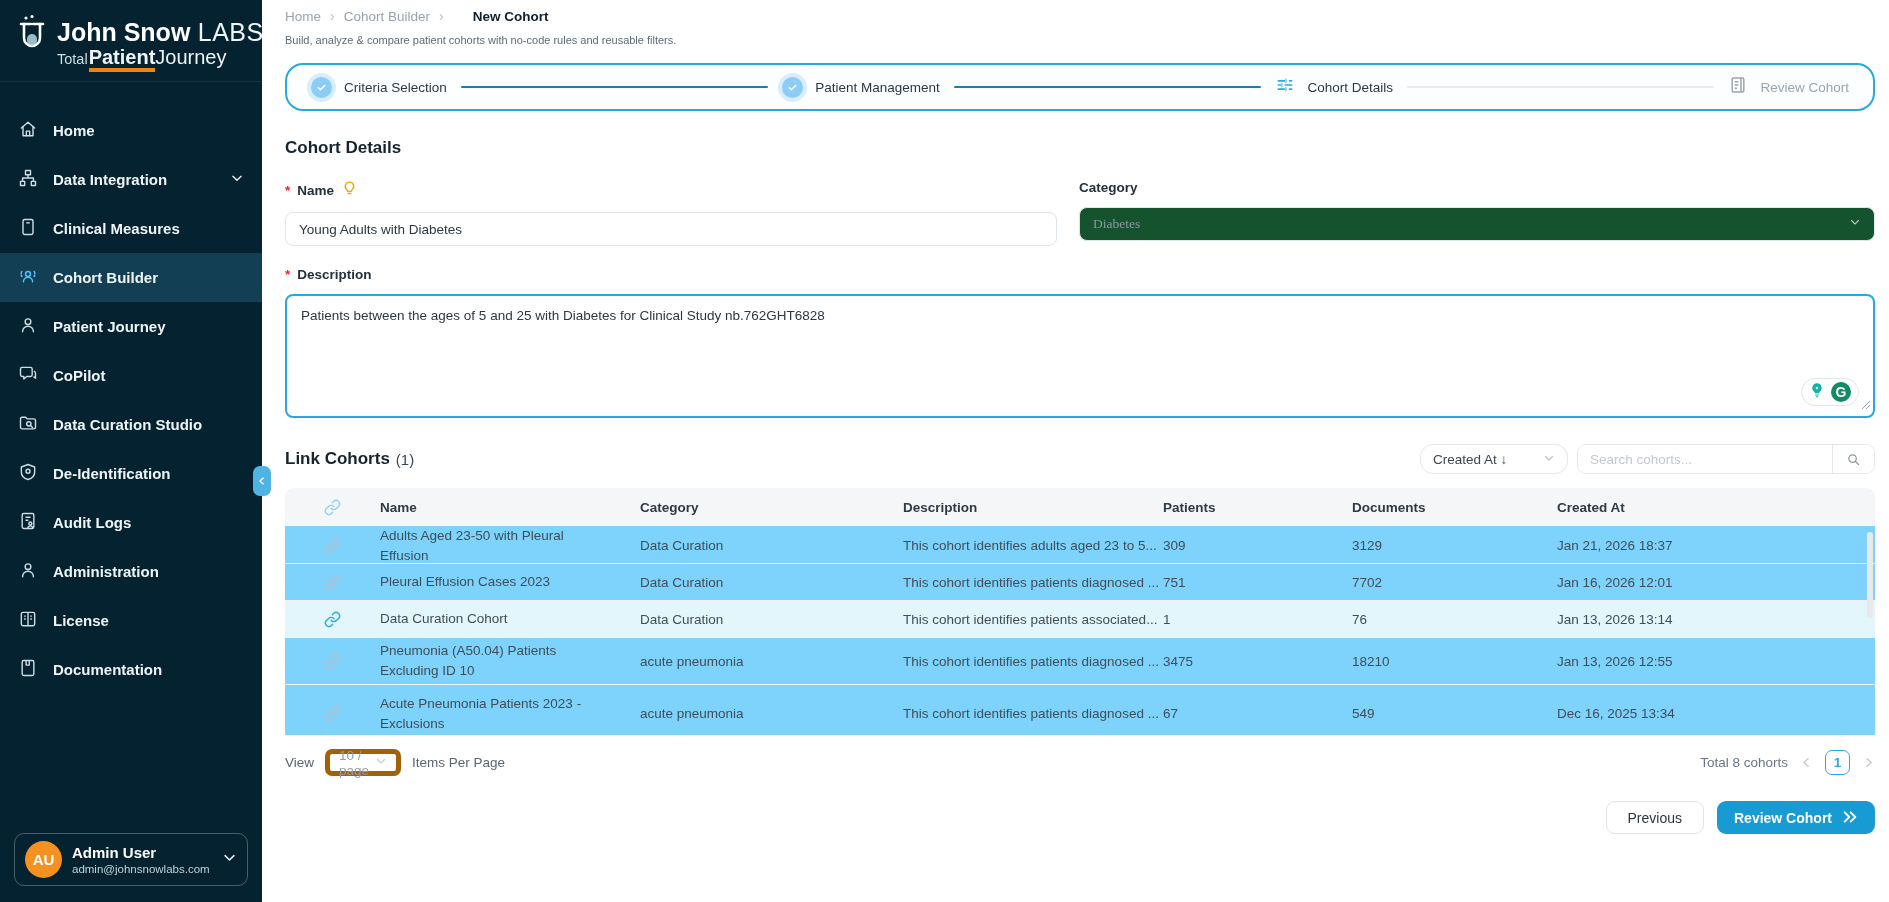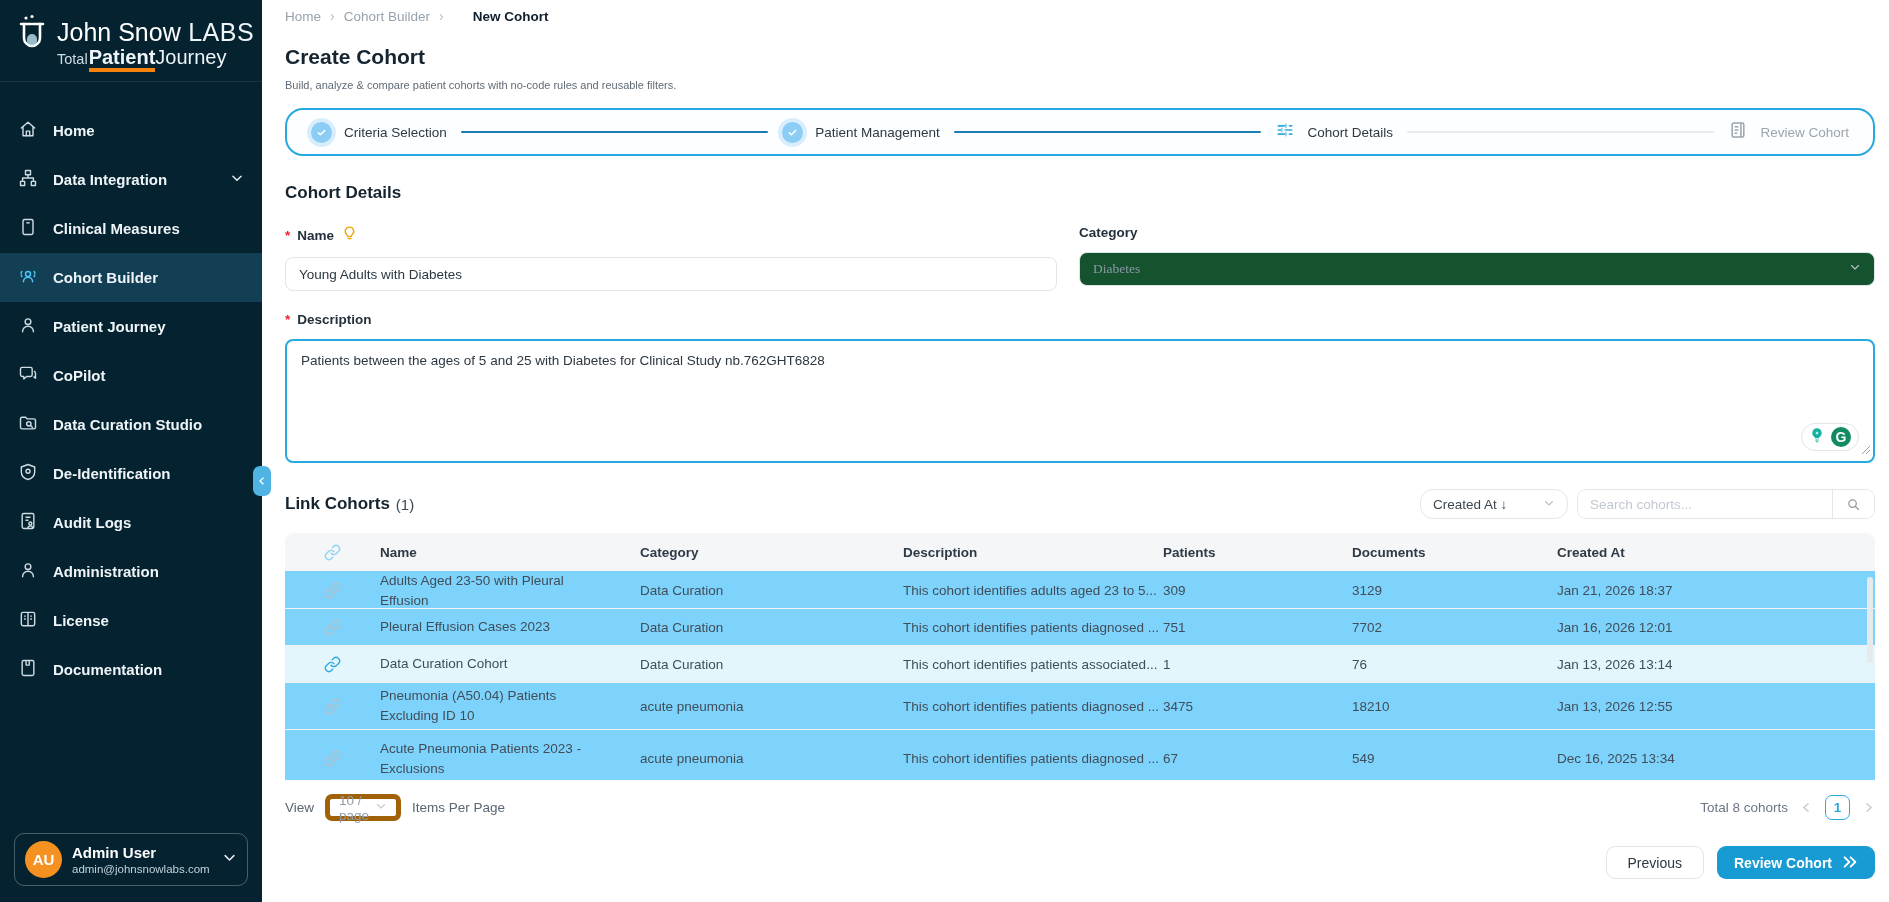--- a/index.html
+++ b/index.html
@@ -7,21 +7,21 @@
   body { font-family:"Liberation Sans", sans-serif; background:#ffffff; }
   .page { display:flex; width:1889px; height:902px; }
 
   
   .sidebar { width:262px; flex-shrink:0; background:#04222f; color:#e9f1f4;
              display:flex; flex-direction:column; position:relative; }
   .logo-block { padding:14px 12px 12px 14px; border-bottom:1px solid rgba(255,255,255,.09); }
   .logo-row { display:flex; gap:7px; }
   .logo-mark svg { width:36px; height:48px; }
   .brand-line { font-size:25px; line-height:1.05; color:#fff; margin-top:5px; white-space:nowrap; }
-  .brand-bold { font-weight:normal; }
+  .brand-bold { font-weight:bold; }
   .brand-light { font-weight:300; color:#eef4f7; letter-spacing:.5px; }
   .tagline { font-size:20px; margin-top:1px; color:#eef4f7; white-space:nowrap; }
   .tg-total { font-weight:300; font-size:14.5px; color:#cfdde4; margin-right:1px; }
   .tg-patient { font-weight:bold; border-bottom:4px solid #f5820b; padding-bottom:0px; }
   .tg-journey { font-weight:300; }
 
   .nav { margin-top:24px; flex:1; }
   .nav-item { display:flex; align-items:center; gap:15px; height:49px; padding:0 18px;
               font-size:15px; font-weight:600; color:#eef4f7; cursor:pointer; }
   .nav-item svg { width:20px; height:20px; flex-shrink:0; }
@@ -278,21 +278,20 @@
   <main class="main">
 
     <div class="breadcrumb">
       <span class="crumb">Home</span>
       <span class="crumb-sep">›</span>
       <span class="crumb">Cohort Builder</span>
       <span class="crumb-sep">›</span>
       <span class="crumb-current">New Cohort</span>
     </div>
 
-    <h1 class="page-title">Create Cohort</h1>
     <div class="page-subtitle">Build, analyze &amp; compare patient cohorts with no-code rules and reusable filters.</div>
 
     <div class="stepper">
       <div class="step">
         <span class="check-badge">
             <svg viewBox="0 0 24 24" fill="none" stroke="#ffffff" stroke-width="3.4" stroke-linecap="round" stroke-linejoin="round">
               <path d="M5 12.5l4.5 4.5L19 7.5"></path>
             </svg>
           </span>
         <span class="step-label">Criteria Selection</span>

